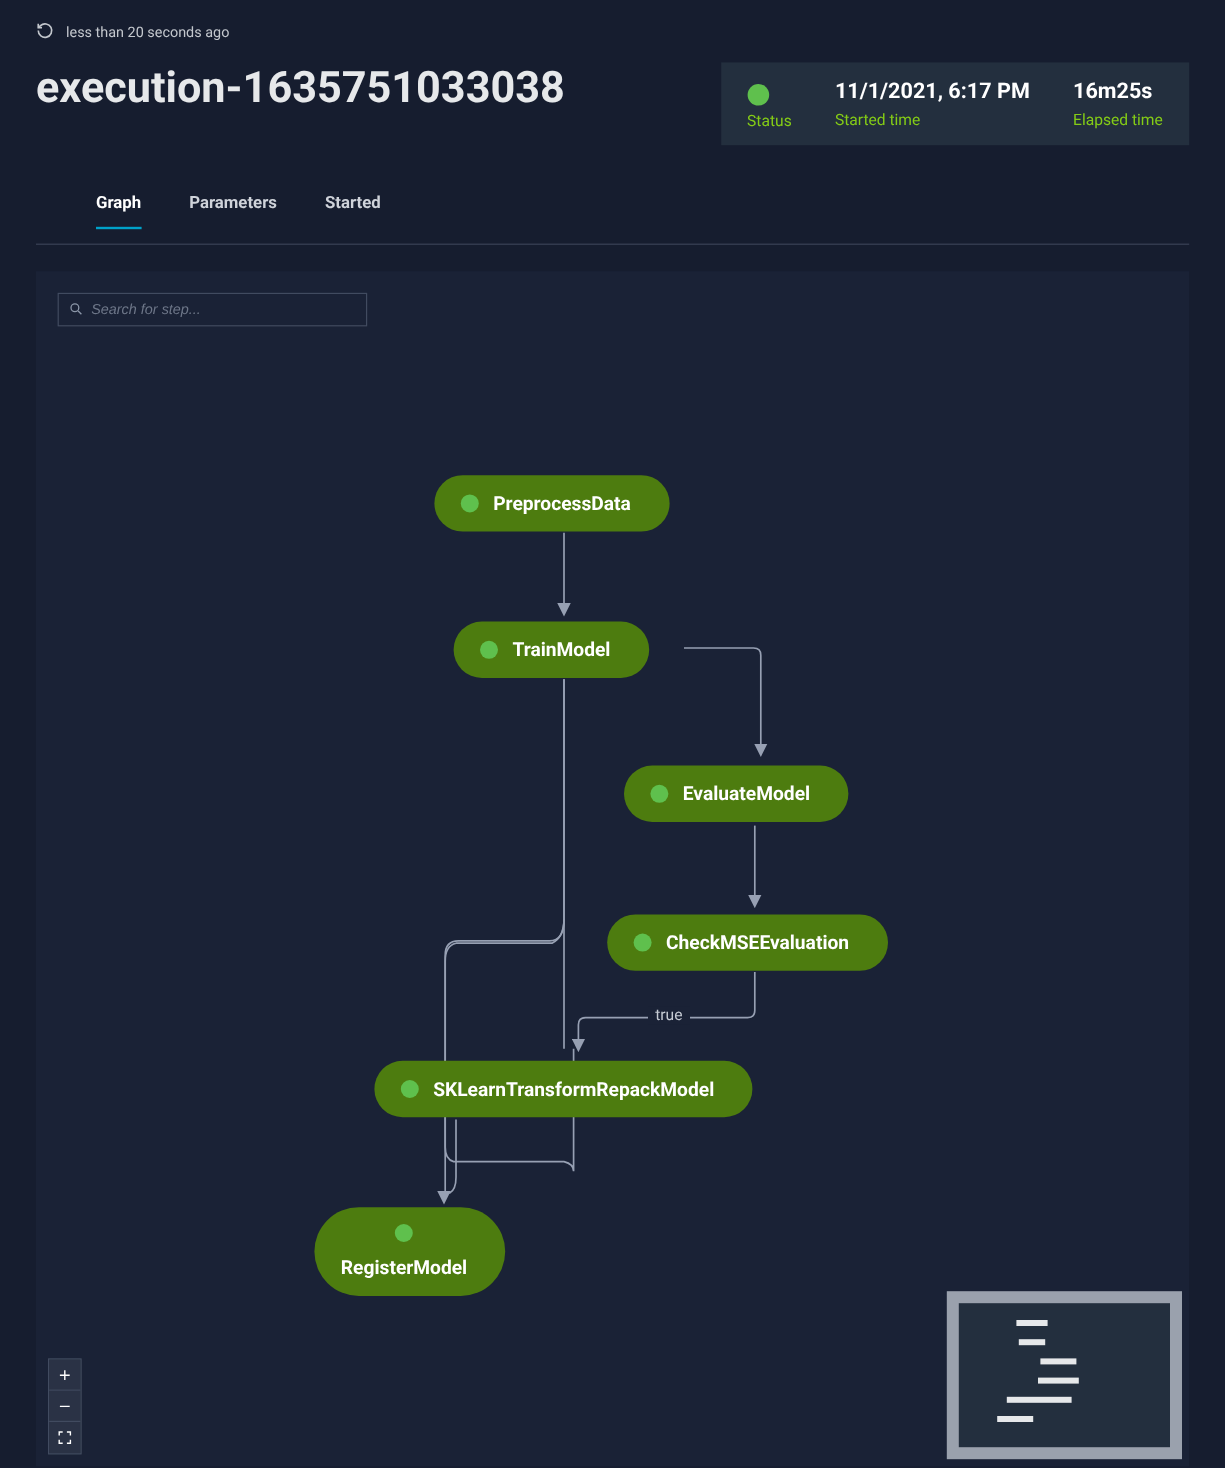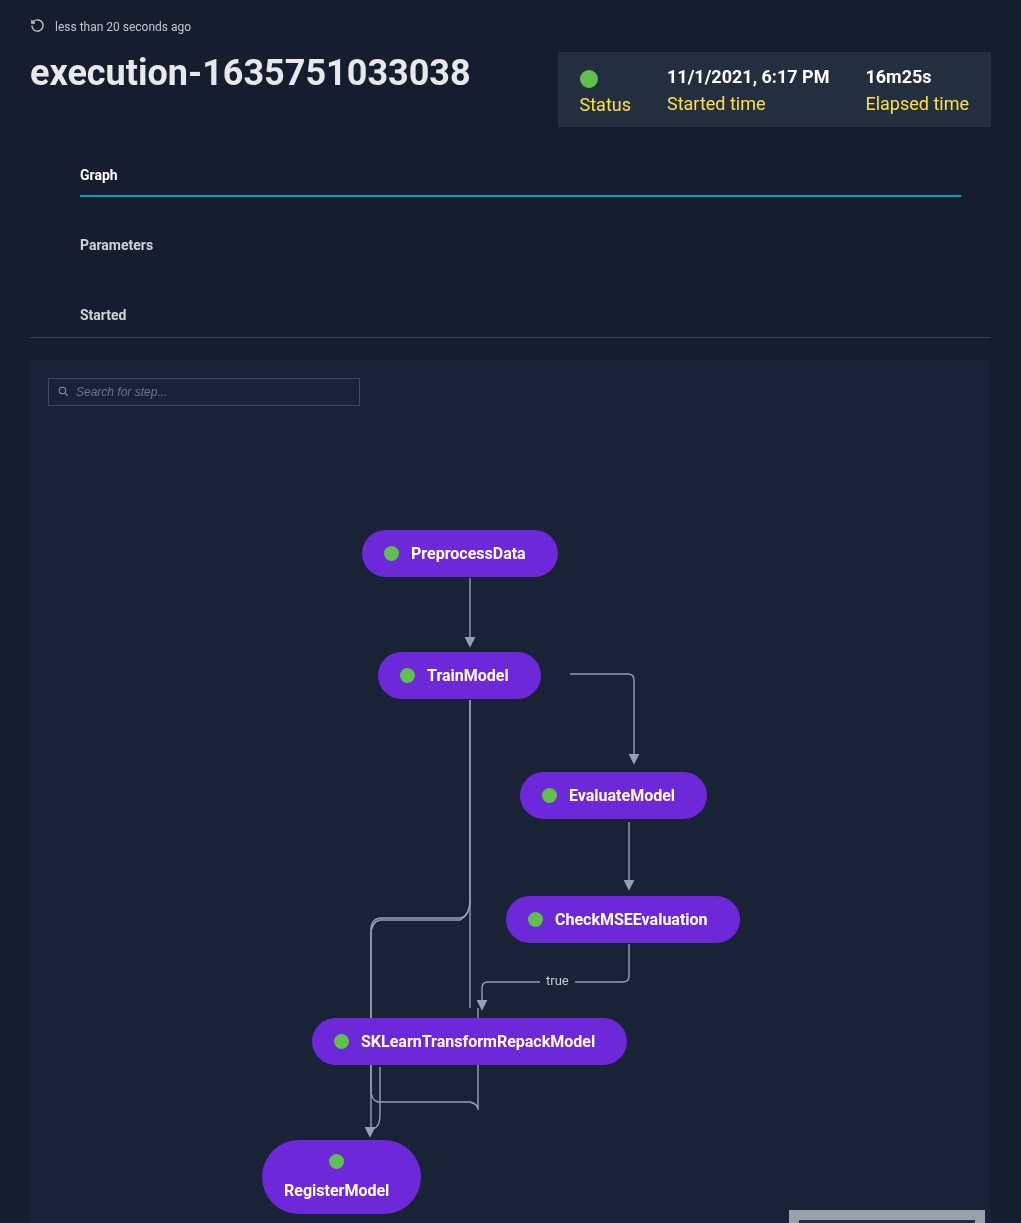--- a/index.html
+++ b/index.html
@@ -33,32 +33,31 @@
   }
   .status-panel {
     background: #232f3e;
     padding: 14px 22px 12px 22px;
     display: flex;
     gap: 36px;
     align-items: flex-start;
   }
   .status-col { display: flex; flex-direction: column; align-items: flex-start; gap: 6px; }
   .status-col .big { color: #fff; font-weight: 700; font-size: 18px; white-space: nowrap; }
-  .status-col .lbl { color: #fde047; font-size: 18px; }
+  .status-col .lbl { color: #84cc16; font-size: 13px; }
   .status-dot-big {
     width: 18px; height: 18px; border-radius: 50%; background: #5fc04d;
     margin-top: 4px;
   }
   .tabs {
     display: flex;
     gap: 40px;
-    padding: 40px 30px 0 50px;
+    padding: 40px 30px 12px 50px;
     border-bottom: 1px solid #3a4256;
     margin: 0 30px;
-    flex-direction: column;
   }
   .tab {
     font-size: 14px;
     color: #cfd3da;
     font-weight: 700;
     padding-bottom: 12px;
     cursor: pointer;
     border-bottom: 2px solid transparent;
   }
   .tab.active {
@@ -67,21 +66,21 @@
   }
   .canvas-wrap {
     margin: 22px 30px 0 30px;
     background: #1a2236;
     position: relative;
     height: 996px;
   }
   .search-box {
     position: absolute;
     top: 18px; left: 18px;
-    width: 312px;
+    width: 258px;
     height: 28px;
     background: #1a2236;
     border: 1px solid #414b60;
     display: flex;
     align-items: center;
     padding: 0 8px;
     gap: 6px;
   }
   .search-box svg { width: 13px; height: 13px; stroke: #8b96a8; fill: none; }
   .search-box input {
@@ -97,21 +96,21 @@
 
   svg.graph {
     position: absolute;
     top: 0; left: 0;
     width: 100%; height: 100%;
     pointer-events: none;
   }
 
   .node {
     position: absolute;
-    background: #6d28d9;
+    background: #4d7c0f;
     border-radius: 999px;
     padding: 14px 32px 14px 22px;
     display: flex;
     align-items: center;
     gap: 12px;
     color: #fff;
     font-weight: 700;
     font-size: 16px;
     cursor: pointer;
     pointer-events: auto;

